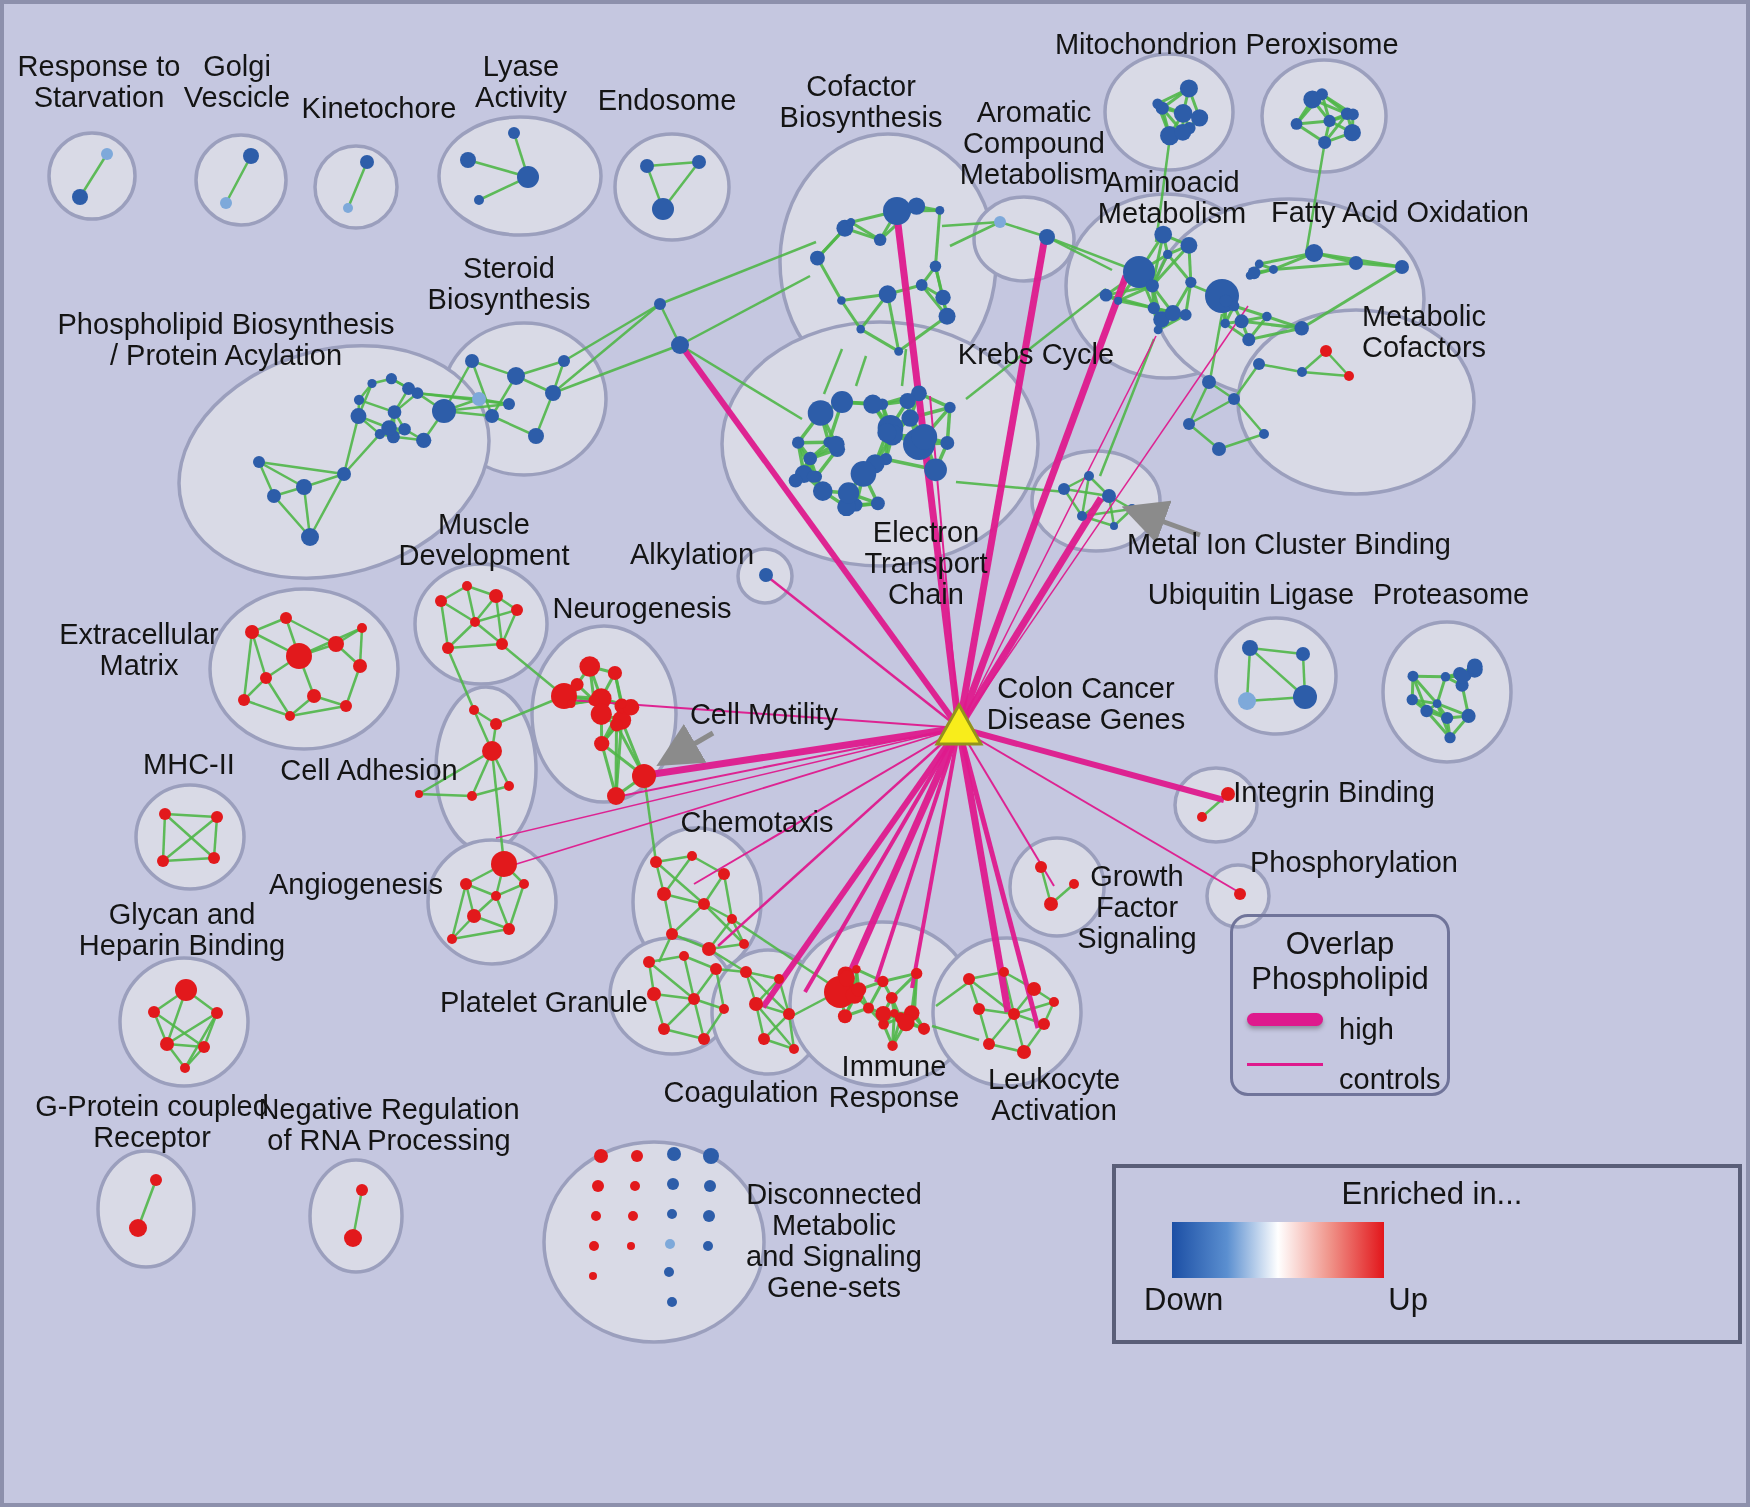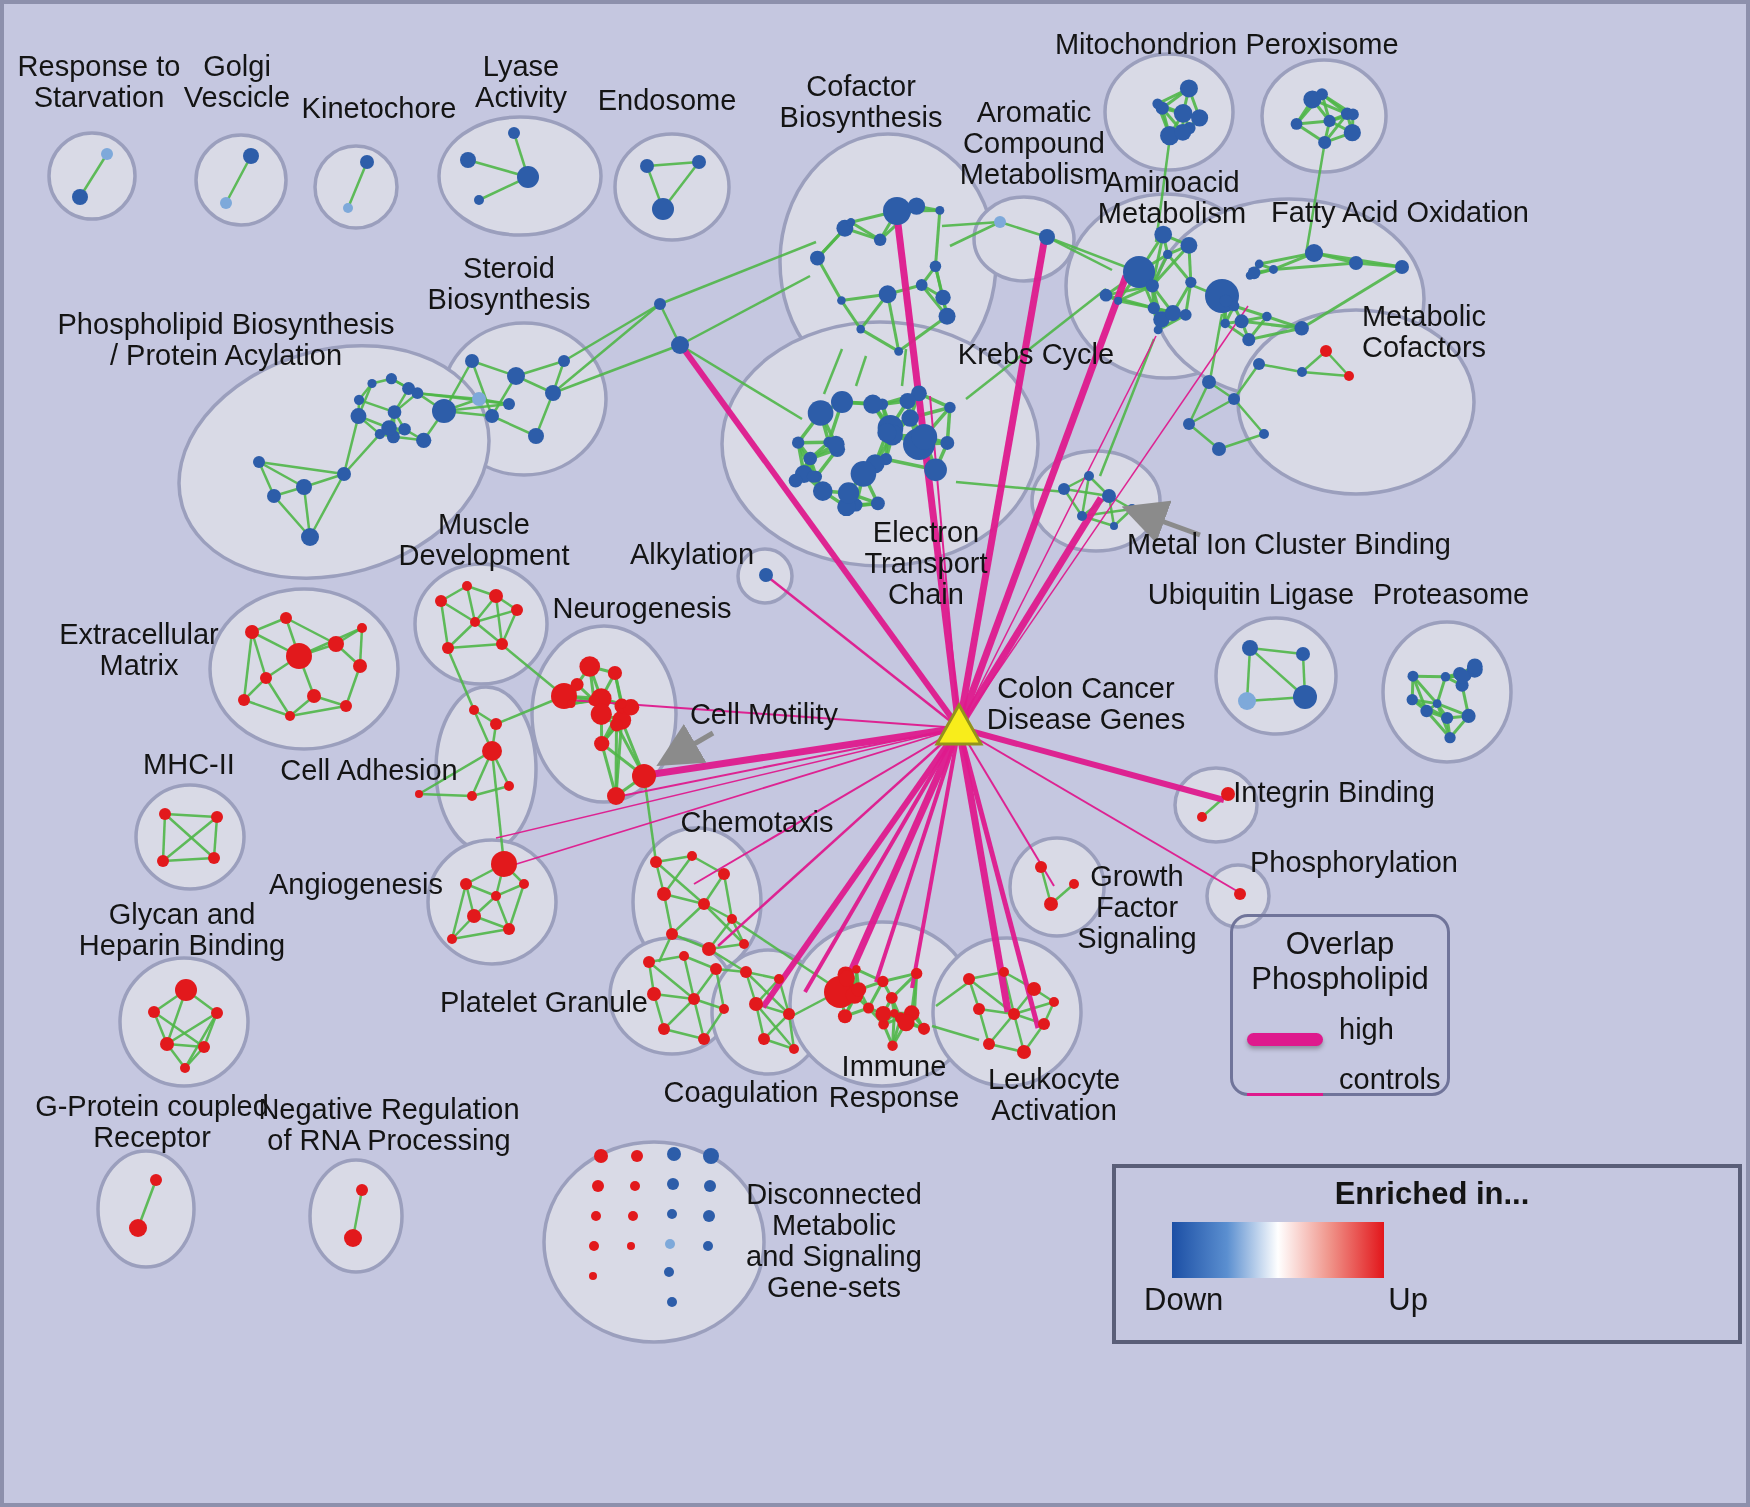--- a/index.html
+++ b/index.html
@@ -3,26 +3,26 @@
 <meta charset="utf-8">
 <style>
   html,body{margin:0;padding:0;background:#b8bad4;}
   .stage{position:relative;width:1750px;height:1507px;background:#c5c7e0;overflow:hidden;
          font-family:"Liberation Sans",sans-serif;color:#141414;border:4px solid #8d90ac;box-sizing:border-box;padding-left:6px;}
   .stage svg{position:absolute;left:0;top:0;z-index:1;}
   svg text{font-family:"Liberation Sans",sans-serif;font-weight:500;}
   .stage .hud{position:absolute;z-index:2;}
   .legend-overlap{left:1226px;top:910px;width:214px;height:176px;border:3px solid #70749a;border-radius:18px;}
   .lo-title{font-size:31px;text-align:center;margin-top:10px;line-height:1.12;font-weight:500;}
-  .lo-row{display:flex;align-items:flex-end;margin:17px 0 0 14px;gap:16px;}
+  .lo-row{display:flex;align-items:flex-start;margin:17px 0 0 14px;gap:16px;}
   .lo-high{width:76px;height:13px;background:#de1a8d;border-radius:7px;box-shadow:0 3px 4px rgba(40,40,40,.35);flex:0 0 auto;}
   .lo-moderate{width:76px;height:3px;background:#de1a8d;flex:0 0 auto;}
   .lo-label{font-size:29px;}
   .legend-enriched{left:1108px;top:1160px;width:622px;height:172px;border:4px solid #5a5e78;}
-  .le-title{font-size:31px;text-align:center;margin-top:8px;font-weight:700;margin-left:10px;}
+  .le-title{font-size:31px;text-align:center;margin-top:8px;font-weight:400;margin-left:10px;}
   .le-body{display:flex;margin-top:10px;}
   .le-left{margin-left:28px;width:284px;}
   .le-bar{margin-left:28px;width:212px;height:56px;
           background:linear-gradient(90deg,#1c4fa5 0%,#5b8fd0 26%,#ffffff 50%,#f0968c 74%,#e2161b 100%);}
   .le-ends{display:flex;justify-content:space-between;font-size:31px;margin-top:4px;width:284px;}
   .le-note{margin-left:66px;font-size:29px;text-align:center;line-height:1.18;margin-top:4px;}
 </style>
 </head>
 <body>
 

